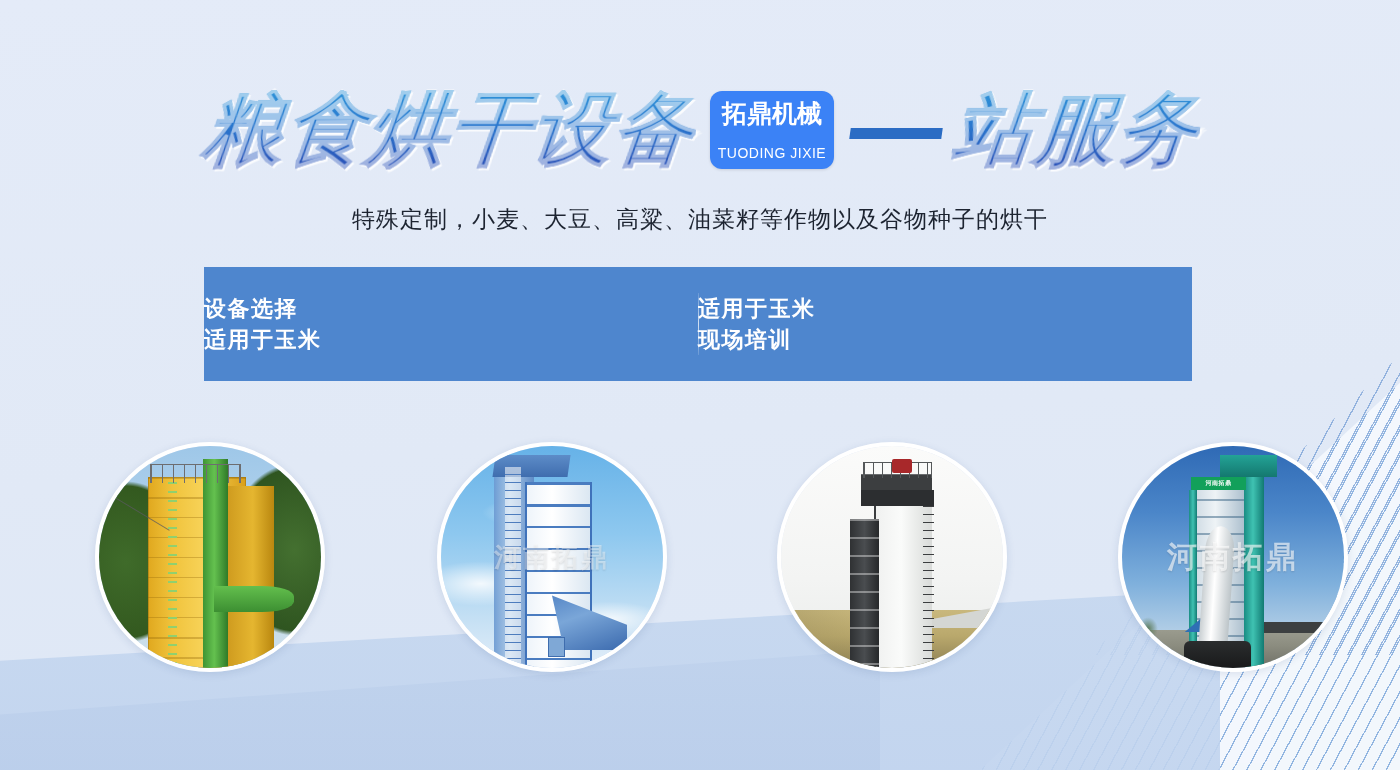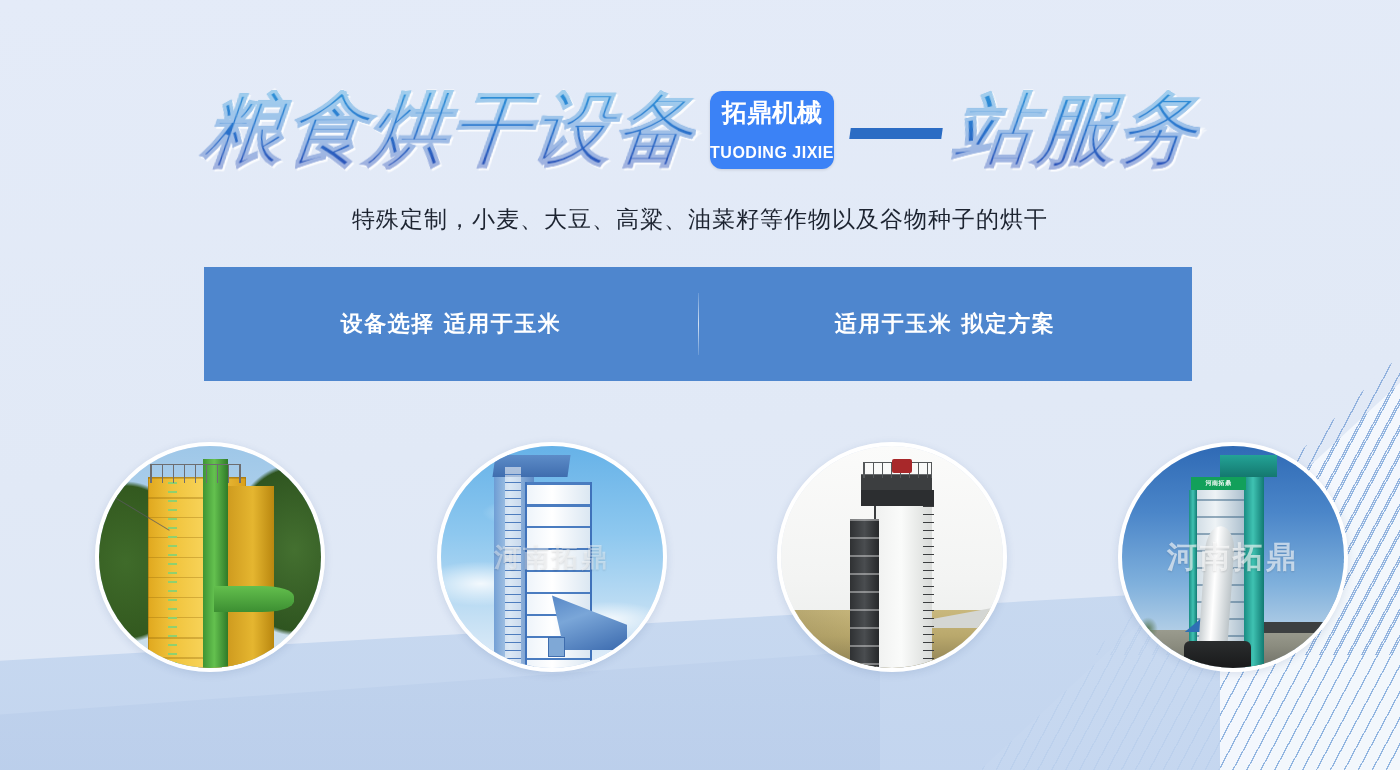--- a/index.html
+++ b/index.html
@@ -135,22 +135,22 @@
   .logo-badge-cn {
     color: #ffffff;
     font-size: 25px;
     font-weight: bold;
     letter-spacing: 0px;
     line-height: 1;
     white-space: nowrap;
   }
   .logo-badge-en {
     color: #ffffff;
-    font-size: 16px;
-    font-weight: bold;
+    font-size: 14px;
+    font-weight: normal;
     letter-spacing: 0.5px;
     line-height: 1;
     white-space: nowrap;
   }
 
   .dash-mark {
     width: 92px;
     height: 11px;
     background: #2b6cc4;
     margin: 6px 6px 0 6px;
@@ -178,22 +178,22 @@
     top: 267px;
     width: 988px;
     height: 114px;
     background: #4e86ce;
     display: flex;
     align-items: center;
   }
   .service-item {
     flex: 1 1 0;
     display: flex;
-    flex-direction: row;
-    align-items: center;
+    flex-direction: column;
+    align-items: flex-start;
     justify-content: center;
     gap: 9px;
     position: relative;
     height: 100%;
   }
   .service-item + .service-item::before {
     content: "";
     position: absolute;
     left: 0;
     top: 26px;
@@ -506,21 +506,21 @@
 
   <div class="subtitle">特殊定制，小麦、大豆、高粱、油菜籽等作物以及谷物种子的烘干</div>
 
   <div class="service-bar">
     <div class="service-item">
       <span class="service-line">设备选择</span>
       <span class="service-line">适用于玉米</span>
     </div>
     <div class="service-item">
       <span class="service-line">适用于玉米</span>
-      <span class="service-line">拟定方案</span>
+      <span class="service-line">现场培训</span>
     </div>
   </div>
 
   <div class="photos">
 
     <div class="photo-circle" id="photo-1">
       <div class="scene">
         <div class="sky"></div>
         <div class="trees"></div>
         <div class="tower"></div>

